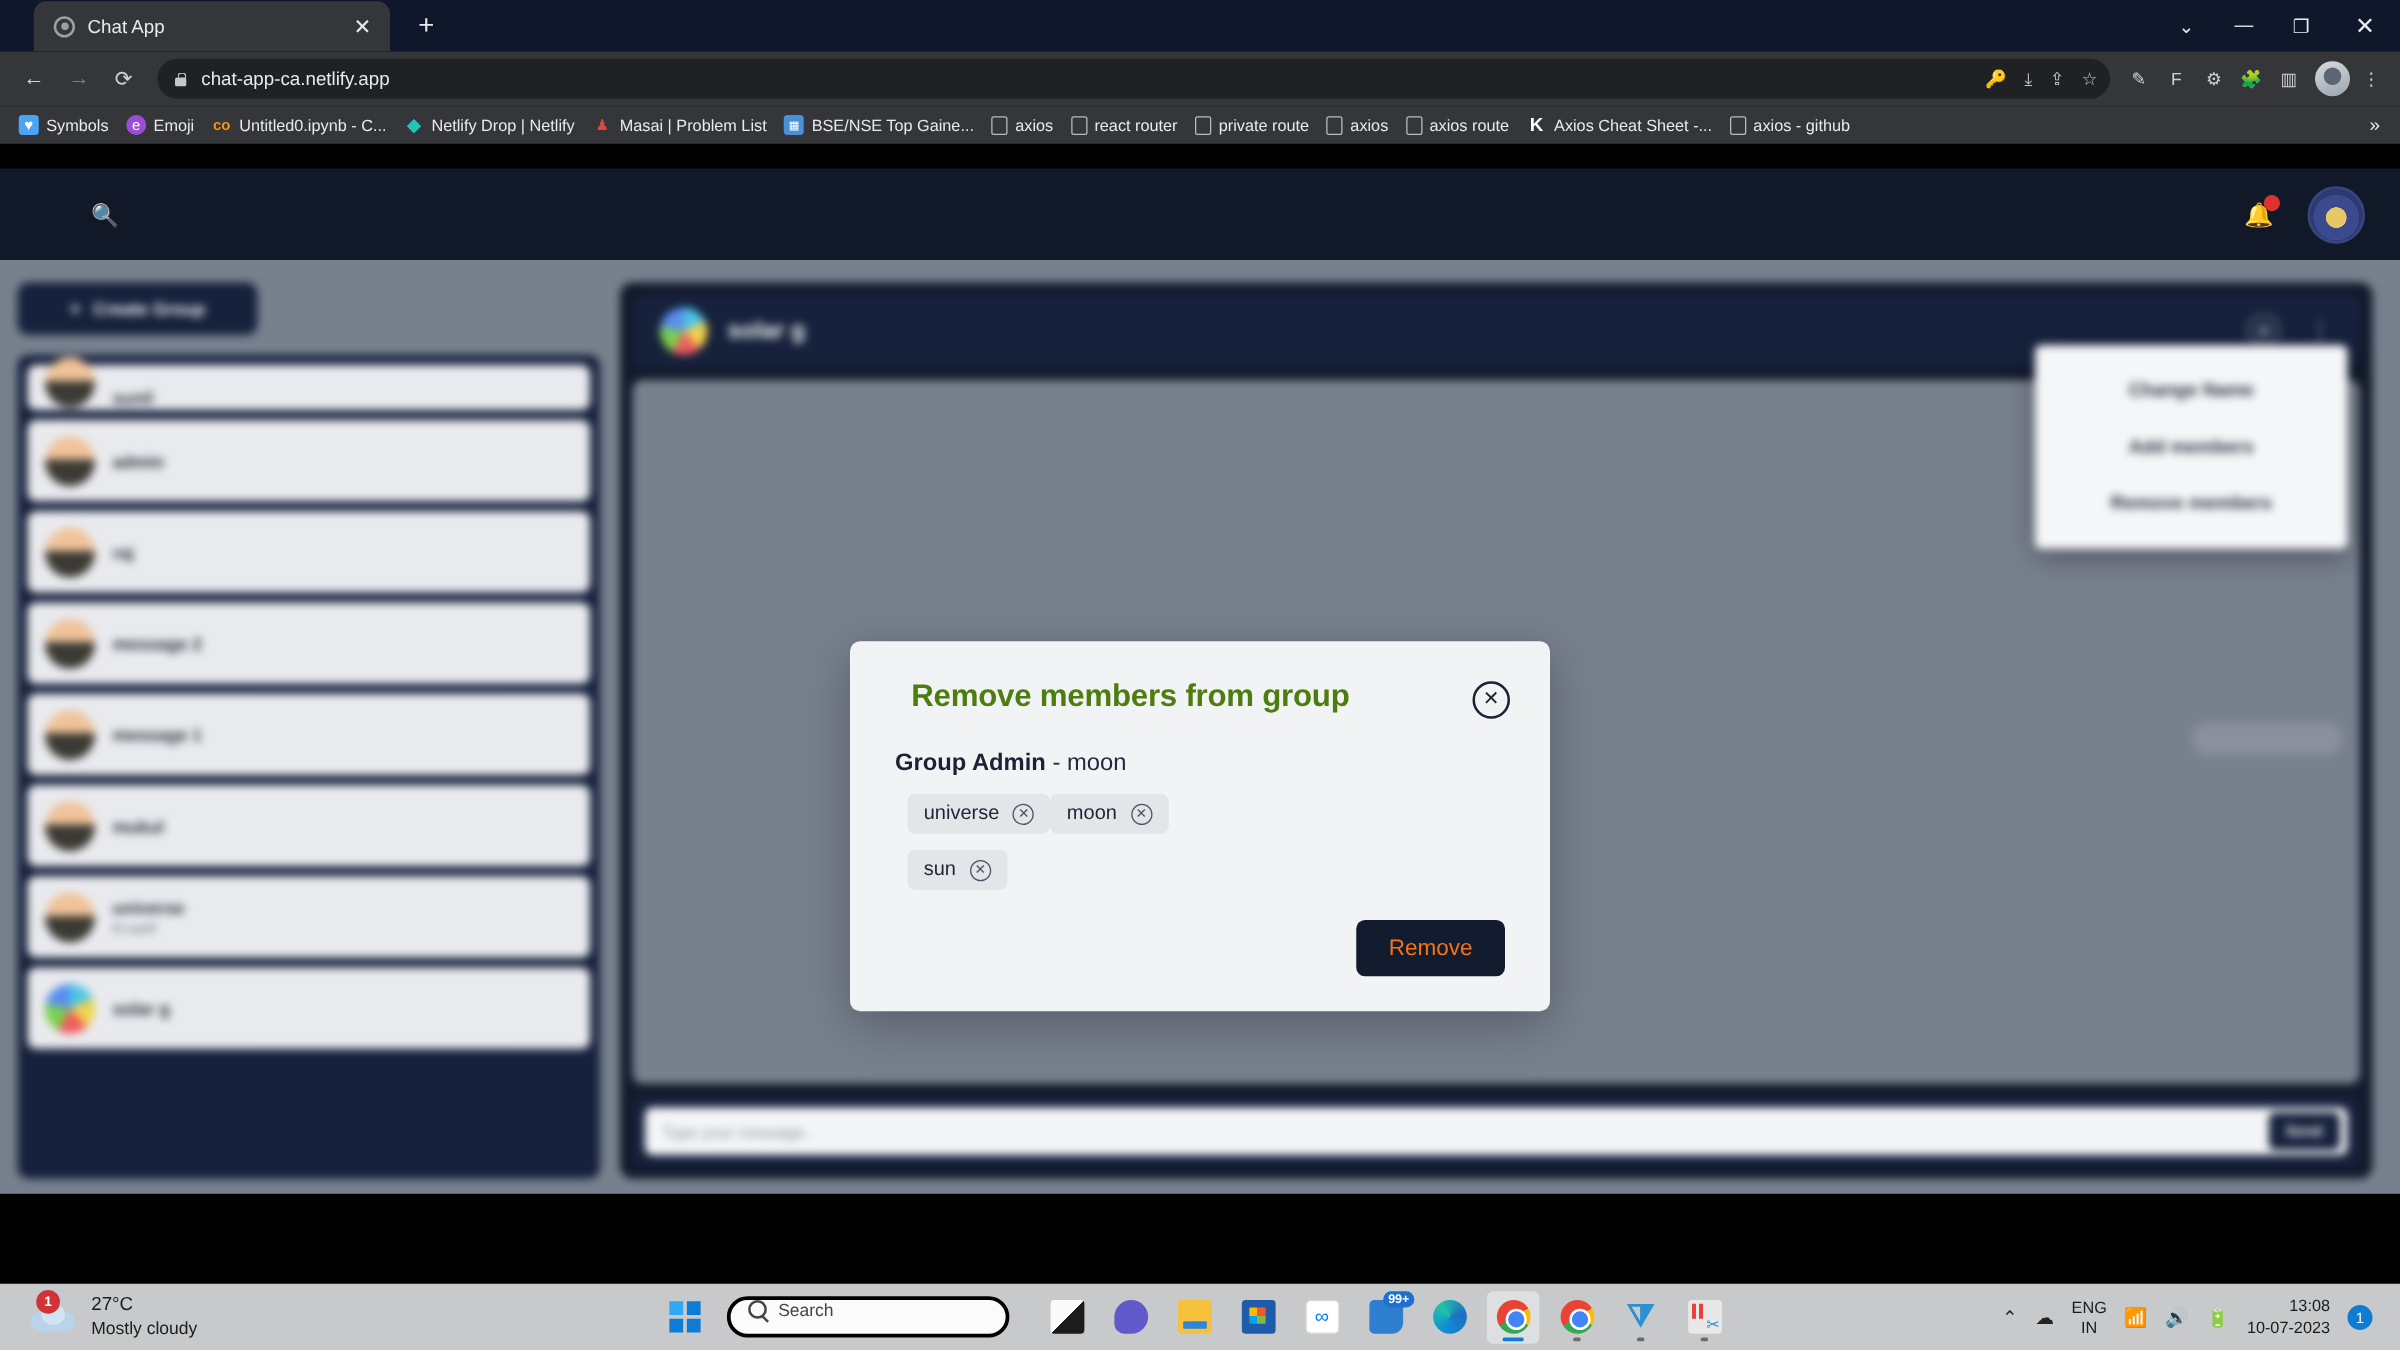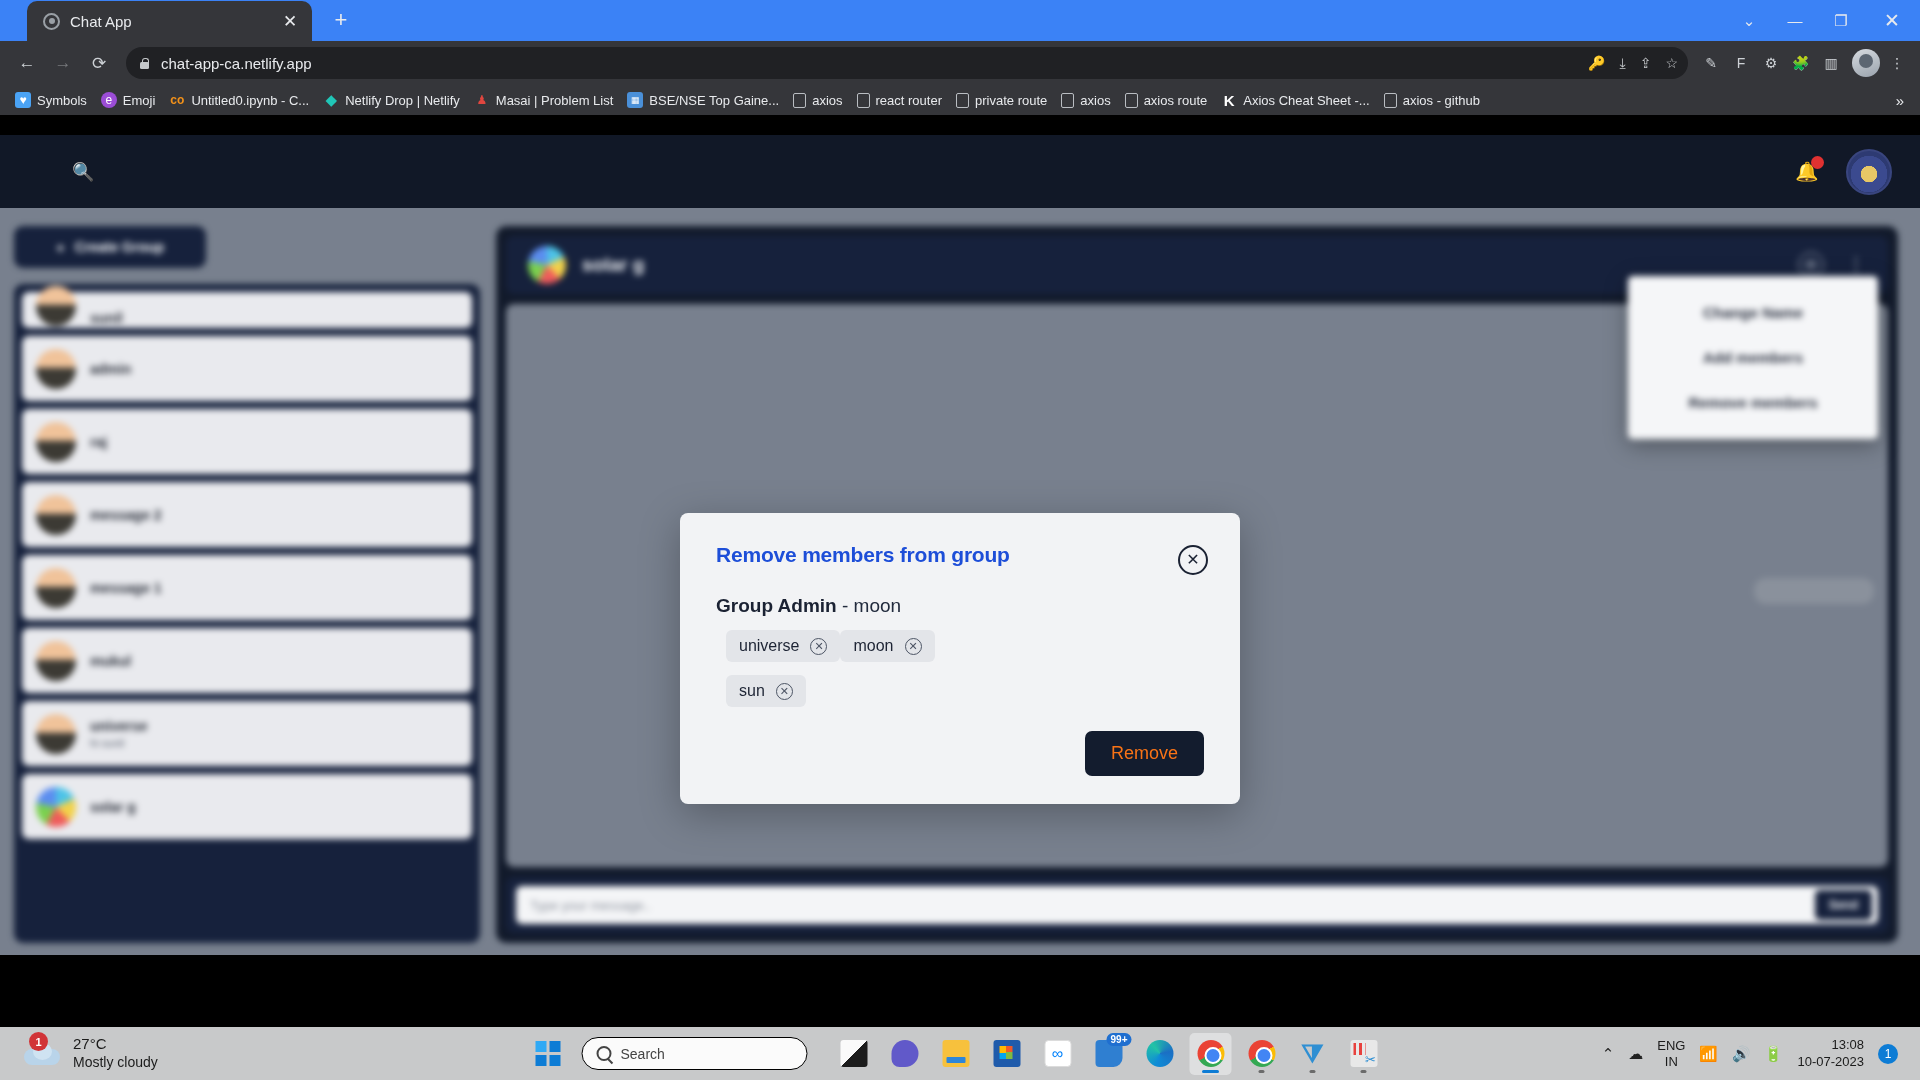--- a/index.html
+++ b/index.html
@@ -5,21 +5,21 @@
   * { margin:0; padding:0; box-sizing:border-box; }
   html,body { width:1920px; height:1080px; overflow:hidden; }
   body {
     font-family:"Liberation Sans", sans-serif;
     background:#000;
   }
 
   
   #browser { position:absolute; inset:0; background:#000; }
 
-  .tabstrip { height:41px; background:#3b82f6; position:relative; display:flex; align-items:flex-end; }
+  .tabstrip { height:41px; background:#0f172a; position:relative; display:flex; align-items:flex-end; }
   .tab {
     position:absolute; left:27px; bottom:0; width:285px; height:40px;
     background:#35363a; border-radius:10px 10px 0 0;
     display:flex; align-items:center; padding:0 10px 0 16px; gap:10px;
   }
   .tab-favicon {
     width:17px; height:17px; border-radius:50%;
     border:2px solid #9aa0a6; display:flex; align-items:center; justify-content:center;
     flex:0 0 auto;
   }
@@ -137,21 +137,21 @@
   }
   .dd-item { height:45px; display:flex; align-items:center; justify-content:center; color:#2b3140; font-size:15px; font-weight:600; }
 
   
   .modal-overlay { position:absolute; inset:0; z-index:20; }
   .modal {
     position:absolute; left:680px; top:378px; width:560px;
     background:#f2f3f5; border-radius:8px; padding:30px 36px 28px 36px;
     box-shadow:0 10px 40px rgba(0,0,0,.28);
   }
-  .modal-title { font-size:21px; font-weight:700; color:#1d4ed8; letter-spacing:-.2px; }
+  .modal-title { font-size:25px; font-weight:700; color:#4d7c0f; letter-spacing:-.2px;margin-left:13px; }
   .modal-close {
     position:absolute; right:32px; top:32px; width:30px;height:30px;
     border:2px solid #1b2233; border-radius:50%;
     display:flex; align-items:center; justify-content:center;
     color:#1b2233; font-size:16px; font-weight:400; line-height:1;
   }
   .modal-line { margin-top:28px; font-size:19px; color:#1b2233; }
   .modal-line + .modal-line { margin-top:12px; }
   .modal-line b { font-weight:700; }
   .modal-line span { font-weight:400; color:#222b3d; }
@@ -183,22 +183,22 @@
   .w-badge{position:absolute;left:19px;top:-3px;width:19px;height:19px;border-radius:50%;background:#d13438;color:#fff;font-size:11px;font-weight:700;display:flex;align-items:center;justify-content:center;z-index:2;}
   .w-text { display:flex; flex-direction:column; line-height:1.25; }
   .w-temp { font-size:15px; color:#1b1b1b; }
   .w-desc { font-size:14px; color:#1b1b1b; }
 
   .tb-center { position:absolute; left:50%; transform:translateX(-50%); display:flex; align-items:center; gap:9px; }
   .win-logo { width:25px;height:25px;display:grid;grid-template-columns:1fr 1fr;grid-template-rows:1fr 1fr;gap:3px;margin-right:12px; }
   .win-logo i { display:block; background:#0d7cd5; }
   .win-logo i:nth-child(1){ background:#2fa9f5; }
   .searchbox {
-    width:226px;height:33px;background:#fbfbfb;border:1px solid #000000;border-radius:17px;
-    display:flex;align-items:center;gap:9px;padding:0 14px;margin-right:16px;
+    width:226px;height:33px;background:#fbfbfb;border:3px solid #000000;border-radius:17px;
+    display:flex;gap:9px;padding:0 14px;margin-right:16px;
   }
   .sb-icon { width:15px;height:15px;border:2px solid #444;border-radius:50%;position:relative;flex:0 0 auto; }
   .sb-icon::after{content:"";position:absolute;right:-4px;bottom:-3px;width:7px;height:2px;background:#444;transform:rotate(45deg);}
   .sb-text { color:#444; font-size:14px; }
   .tb-app { width:42px;height:42px;display:flex;align-items:center;justify-content:center;position:relative;border-radius:5px; }
   .tb-app.active { background:#dedfe0; }
   .tb-app .dot { position:absolute;bottom:2px;left:50%;transform:translateX(-50%);width:6px;height:3px;border-radius:2px;background:#6b6b6b; }
   .tb-app.active .dot { width:17px; background:#0d7cd5; }
 
   .tray { margin-left:auto; display:flex; align-items:center; gap:14px; padding-right:12px; }

